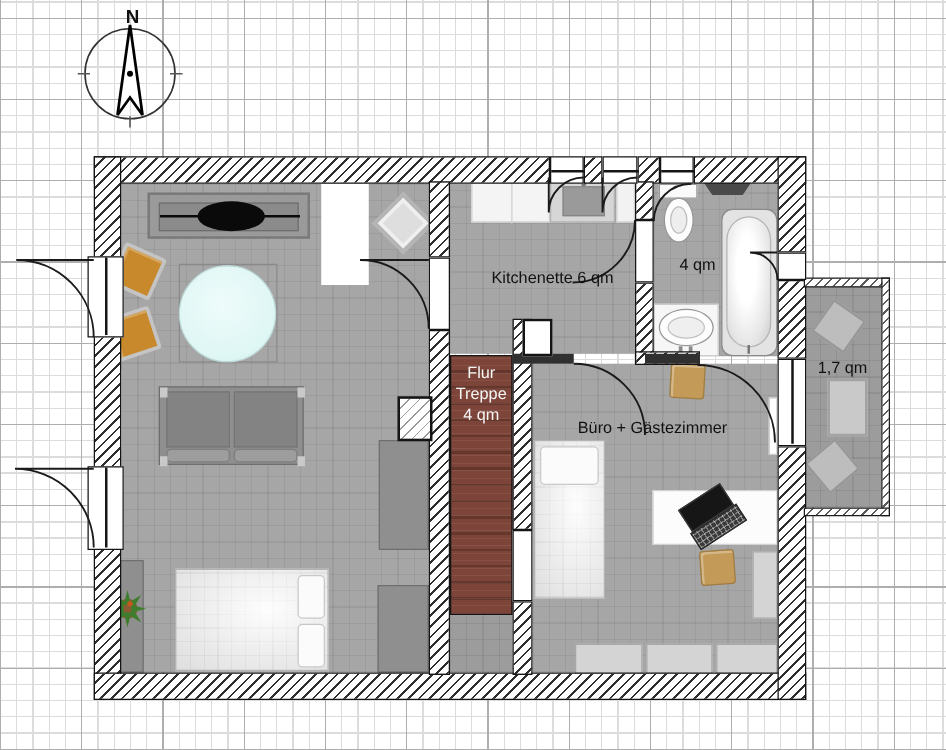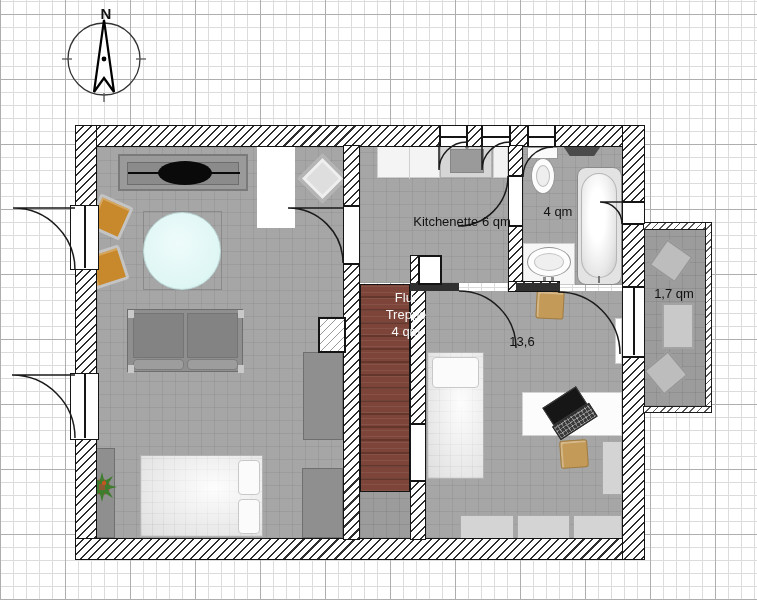--- a/index.html
+++ b/index.html
@@ -21,21 +21,21 @@
       repeating-linear-gradient(90deg, rgba(0,0,0,0.07) 0 1px, transparent 1px 13px);}
   .wall{background:repeating-linear-gradient(135deg,#ffffff 0px,#ffffff 4.5px,#2e2e2e 4.5px,#2e2e2e 6px);
     border:1.5px solid #141414;}
   .wall-thin{background:#303030;}
   .rail{background:repeating-linear-gradient(135deg,#ffffff 0px,#ffffff 4px,#5a5a5a 4px,#5a5a5a 5.2px);
     border:1.5px solid #1c1c1c;}
   .win{background:#ffffff;border:1.5px solid #151515;}
   .gap{background:#ffffff;border:1px solid #151515;}
   .glass{position:absolute;background:#151515;}
   .label{position:absolute;font-size:13px;color:#111;text-align:center;line-height:16px;white-space:nowrap;}
-  .label-light{color:#f6f6f6;padding-left:21px;}
+  .label-light{color:#f6f6f6;}
   .furn{position:absolute;box-sizing:border-box;}
   .bed{background-color:#efefef;border:1px solid #b3b3b3;
     background-image:
       radial-gradient(ellipse at 60% 40%, rgba(255,255,255,0.9), rgba(190,190,190,0.35)),
       repeating-linear-gradient(0deg, rgba(120,120,120,0.18) 0 1px, transparent 1px 11px),
       repeating-linear-gradient(90deg, rgba(120,120,120,0.18) 0 1px, transparent 1px 11px);}
   .pillow{background:#fbfbfb;border:1px solid #c8c8c8;border-radius:4px;}
   .cab-dark{background:#8f8f8f;border:1px solid #6f6f6f;}
   .cab-light{background:#d4d4d4;border:1px solid #a8a8a8;}
   .stairs{background-color:var(--stairs,#7d453a);
@@ -219,25 +219,25 @@
     <svg width="90" height="100" viewBox="0 0 90 100" style="position:absolute;left:0;top:0;">
       <circle cx="42" cy="55" r="36" fill="none" stroke="#333" stroke-width="1.3"></circle>
       <line x1="0" y1="55" x2="10" y2="55" stroke="#555" stroke-width="1.3"></line>
       <line x1="74" y1="55" x2="84" y2="55" stroke="#555" stroke-width="1.3"></line>
       <line x1="42" y1="89" x2="42" y2="98" stroke="#555" stroke-width="1.3"></line>
       <polygon points="42,16 52,88 42,74 32,88" fill="#ffffff" stroke="#000" stroke-width="2.2"></polygon>
       <circle cx="42" cy="55" r="2.4" fill="#000"></circle>
     </svg>
   </div>
 
-  <div class="label" style="left:360px;top:214px;width:164px;margin-left:20px;">Kitchenette 6 qm</div>
+  <div class="label" style="left:360px;top:214px;width:164px;">Kitchenette 6 qm</div>
   <div class="label" style="left:523px;top:204px;width:70px;">4 qm</div>
   <div class="label label-light" style="left:360px;top:289px;width:50px;line-height:17px;">
     <div>Flur</div>
     <div>Treppe</div>
     <div>4 qm</div>
   </div>
   <div class="label" style="left:426px;top:334px;width:192px;">
-    <div>13,6</div>
+    <div>Büro + Gästezimmer</div>
   </div>
   <div class="label" style="left:643px;top:286px;width:62px;">1,7 qm</div>
 
 </div>
 
 </body></html>

